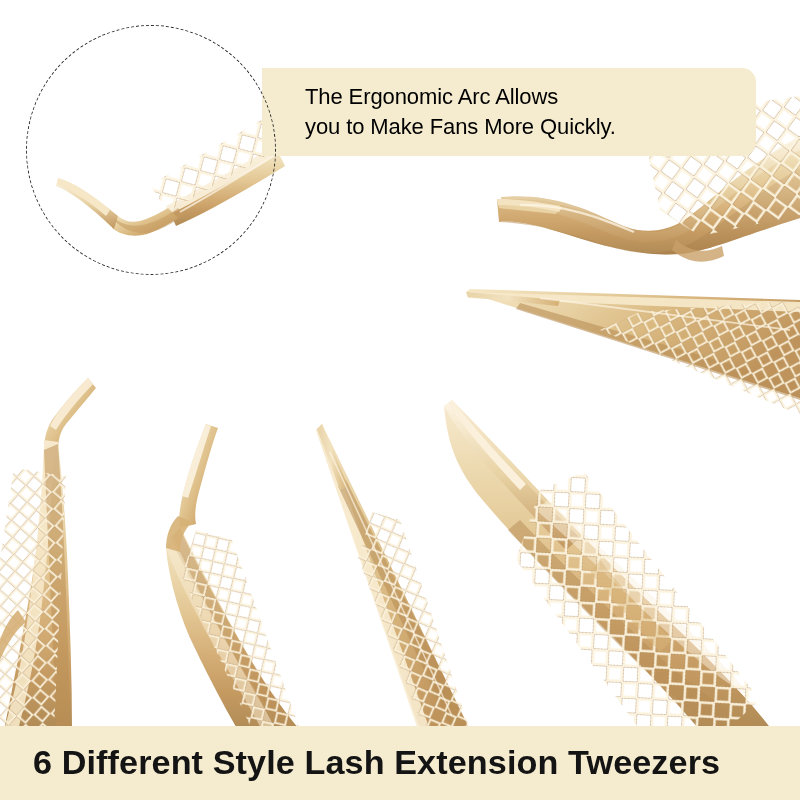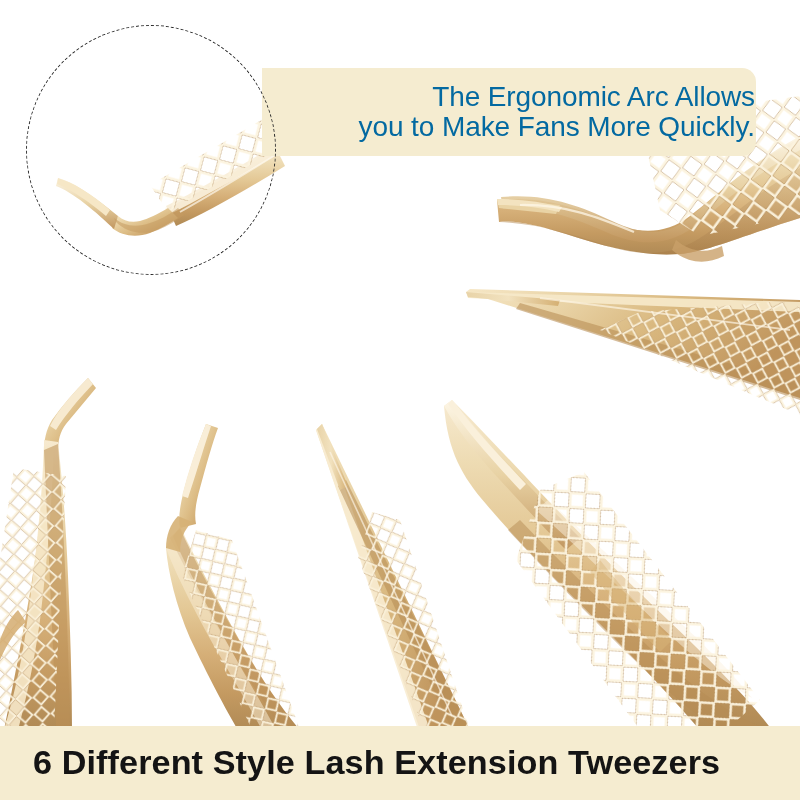--- a/index.html
+++ b/index.html
@@ -32,26 +32,25 @@
     background: #f5ecd0;
     border-radius: 0 14px 14px 0;
     z-index: 5;
   }
   #callout-text {
     position: absolute;
     left: 305px;
     top: 82px;
     width: 450px;
     z-index: 6;
-    color: #0369a1;
-    font-size: 28px;
+    color: #000000;
+    font-size: 22px;
     line-height: 30px;
     letter-spacing: -0.1px;
     white-space: pre-line;
-    text-align: right;
   }
   
   #zoom-circle {
     position: absolute;
     left: 26px;
     top: 25px;
     width: 250px;
     height: 250px;
     border: 1.6px dashed #2b2b2b;
     border-radius: 50%;

